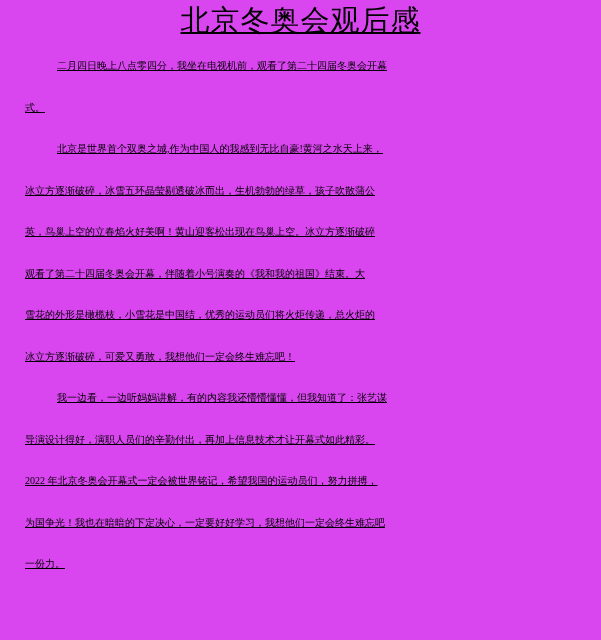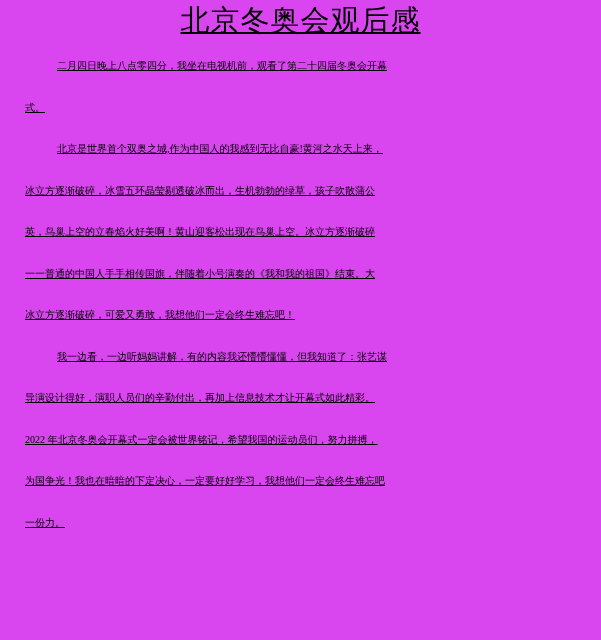--- a/index.html
+++ b/index.html
@@ -44,21 +44,22 @@
 <body>
 
 <div class="page">
   <h1 class="doc-title">北京冬奥会观后感</h1>
   <div class="doc-body">
     <div class="text-line indent">二月四日晚上八点零四分，我坐在电视机前，观看了第二十四届冬奥会开幕</div>
     <div class="text-line">式。</div>
     <div class="text-line indent">北京是世界首个双奥之城,作为中国人的我感到无比自豪!黄河之水天上来，</div>
     <div class="text-line">冰立方逐渐破碎，冰雪五环晶莹剔透破冰而出，生机勃勃的绿草，孩子吹散蒲公</div>
     <div class="text-line">英，鸟巢上空的立春焰火好美啊！黄山迎客松出现在鸟巢上空。冰立方逐渐破碎</div>
-    <div class="text-line">一一普通的中国人手手相传国旗，伴随着小号演奏的《我和我的祖国》结束。大</div>
+    <div class="text-line">观看了第二十四届冬奥会开幕，伴随着小号演奏的《我和我的祖国》结束。大</div>
+    <div class="text-line">雪花的外形是橄榄枝，小雪花是中国结，优秀的运动员们将火炬传递，总火炬的</div>
     <div class="text-line">冰立方逐渐破碎，可爱又勇敢，我想他们一定会终生难忘吧！</div>
     <div class="text-line indent">我一边看，一边听妈妈讲解，有的内容我还懵懵懂懂，但我知道了：张艺谋</div>
     <div class="text-line">导演设计得好，演职人员们的辛勤付出，再加上信息技术才让开幕式如此精彩。</div>
     <div class="text-line">2022 年北京冬奥会开幕式一定会被世界铭记，希望我国的运动员们，努力拼搏，</div>
     <div class="text-line">为国争光！我也在暗暗的下定决心，一定要好好学习，我想他们一定会终生难忘吧</div>
     <div class="text-line">一份力。</div>
   </div>
 </div>
 
 </body></html>

